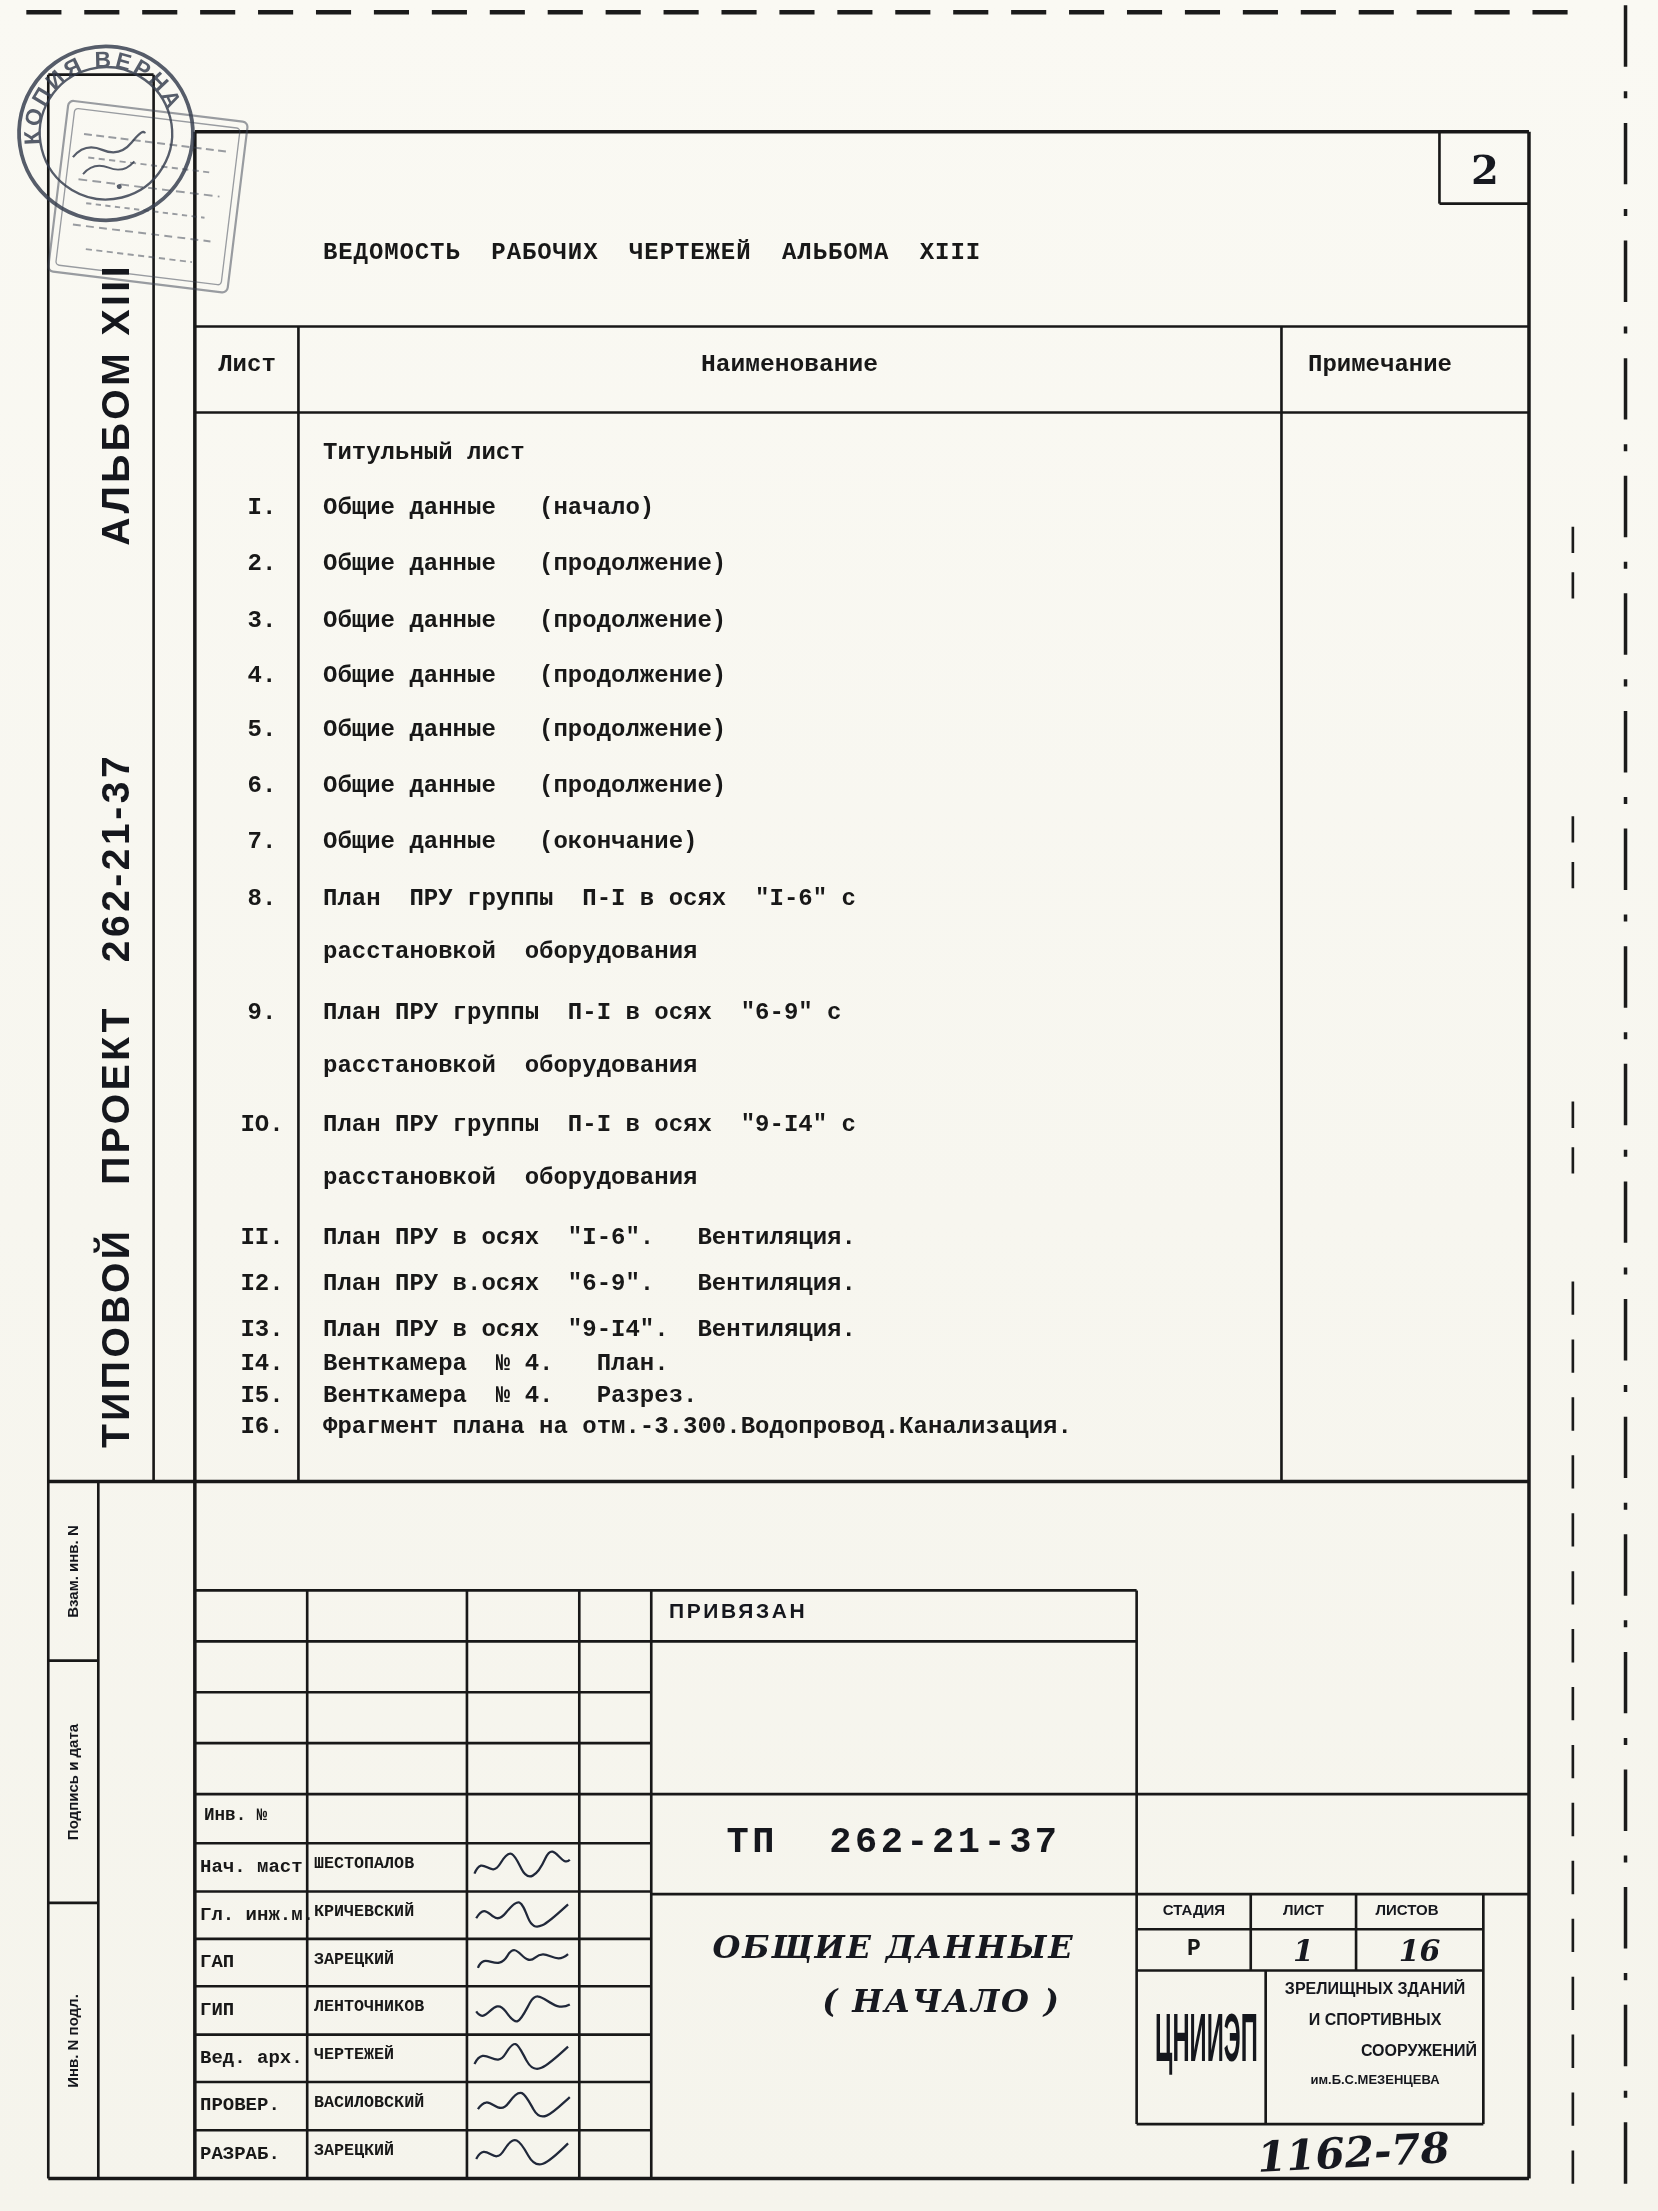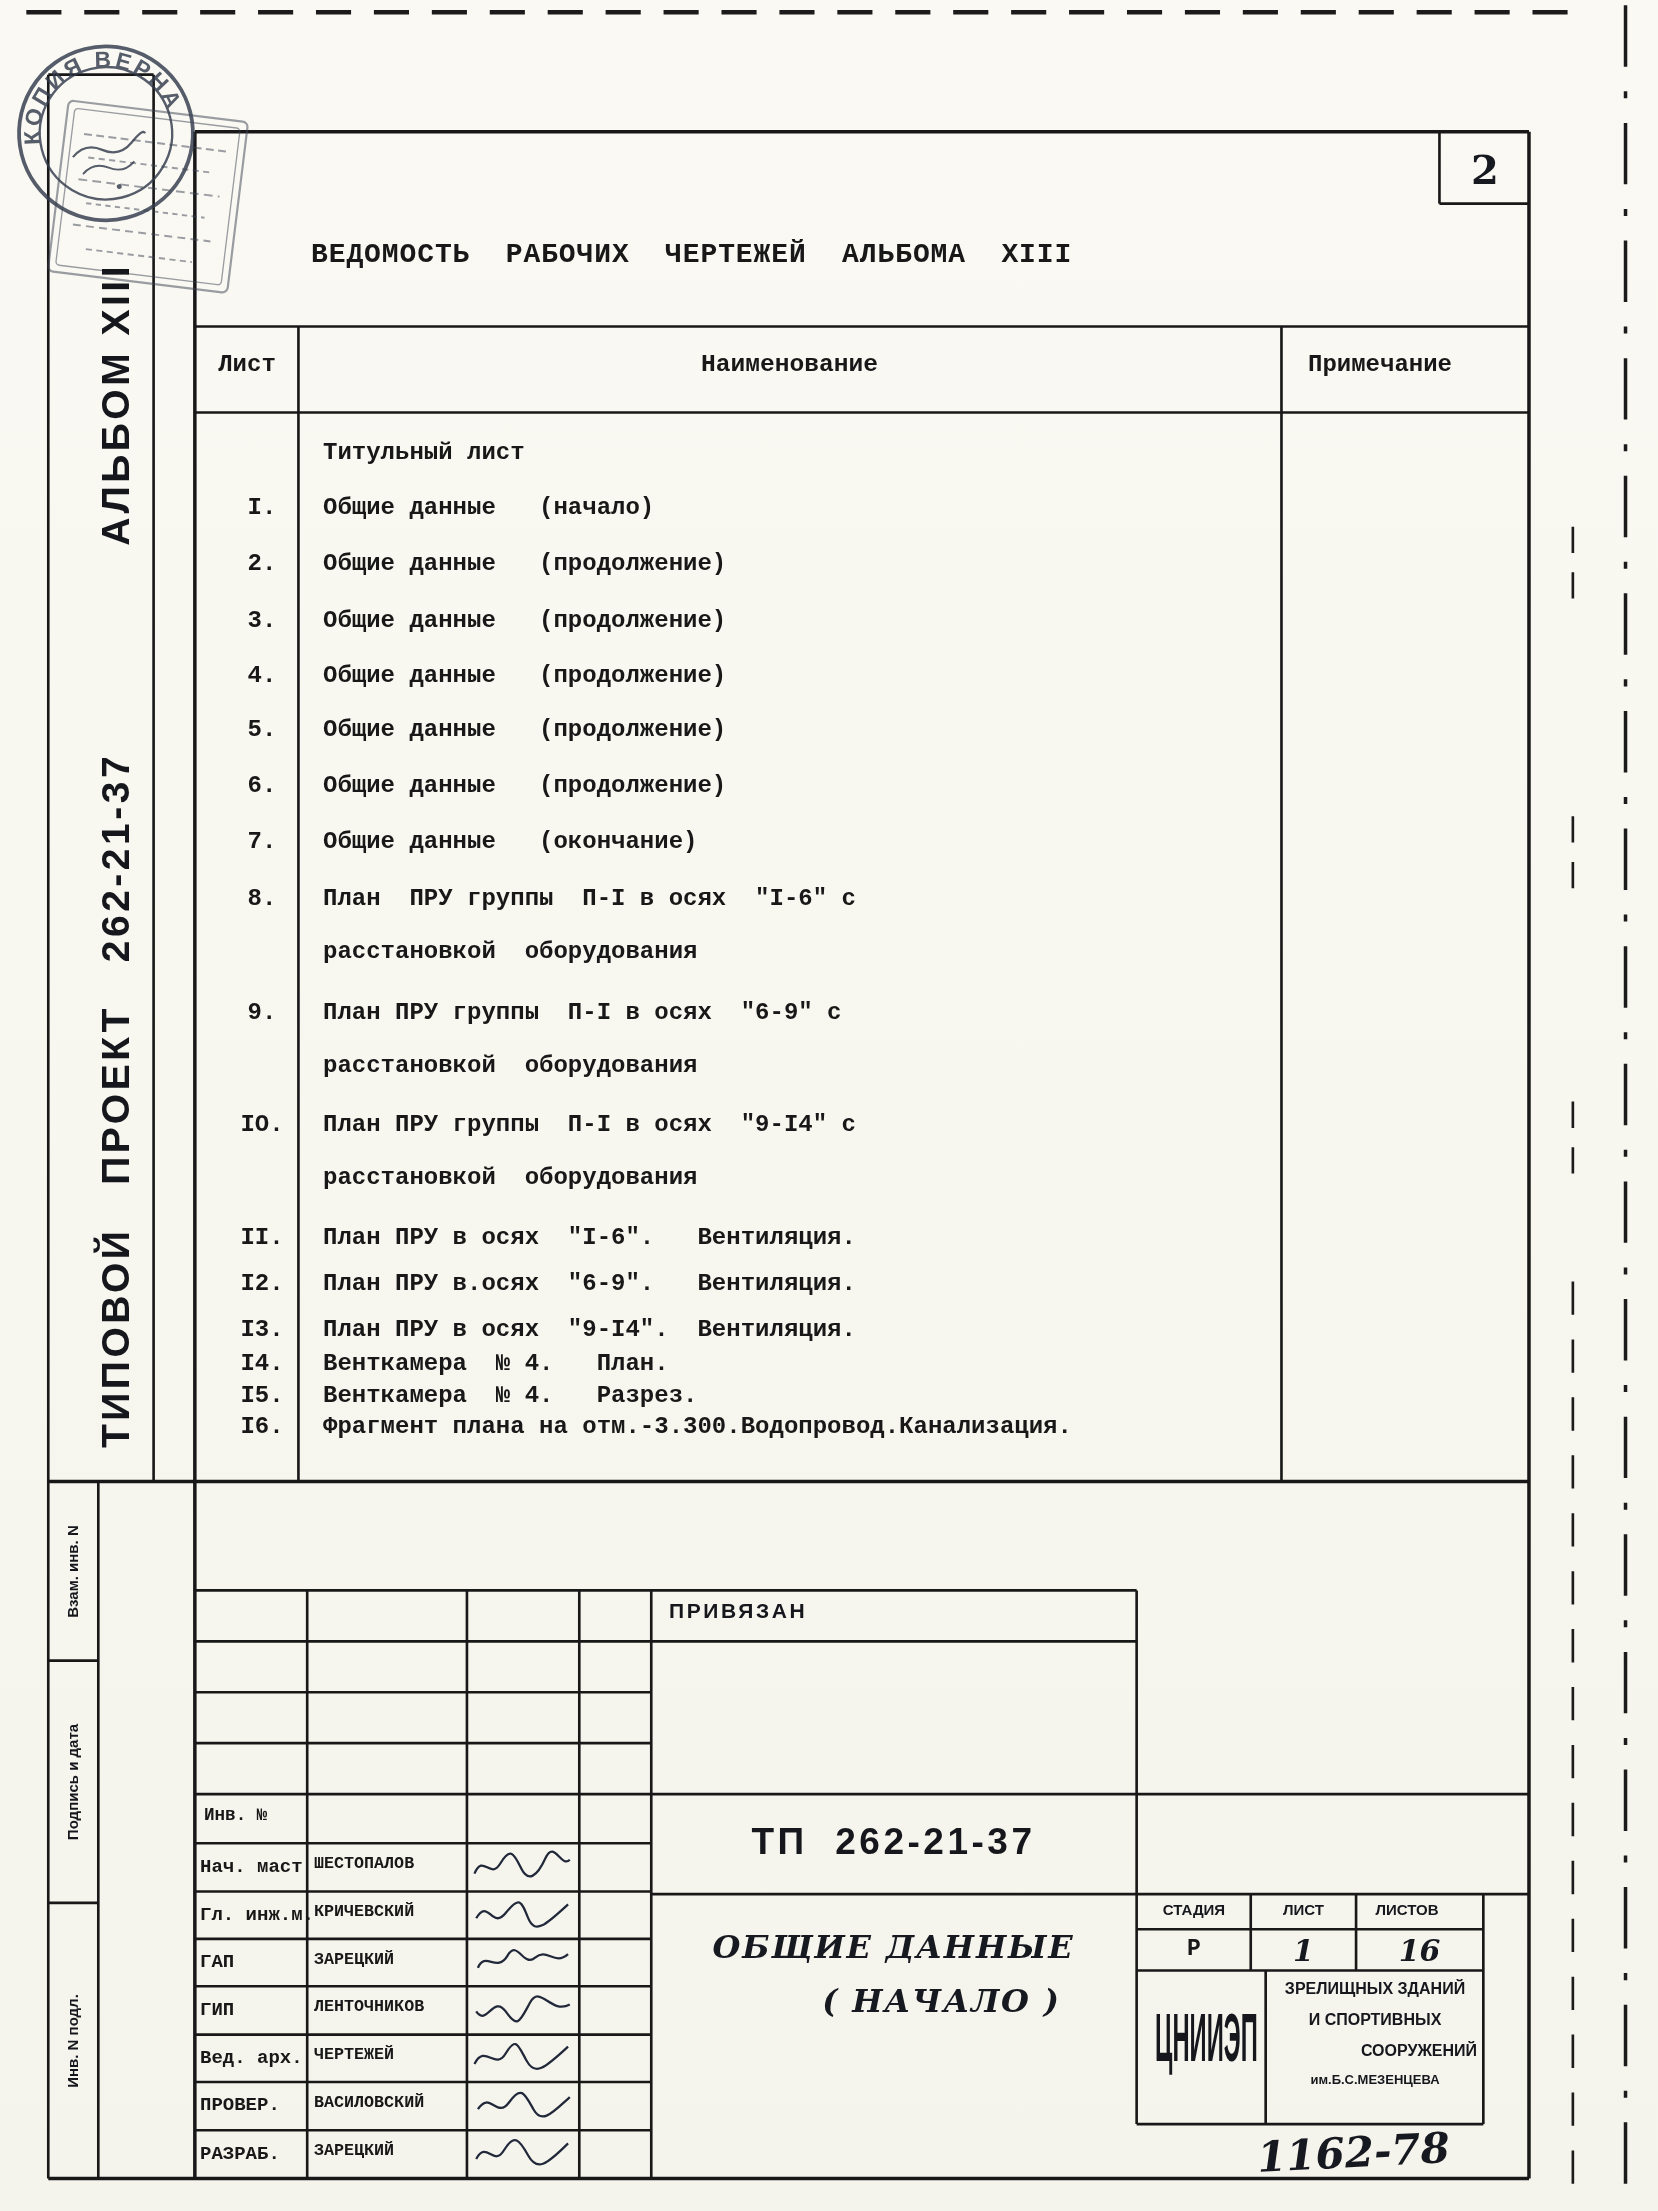--- a/index.html
+++ b/index.html
@@ -100,21 +100,21 @@
       <line x1="56" y1="96" x2="200" y2="96" stroke-width="2.2" stroke-dasharray="7 5"></line>
       <line x1="48" y1="122" x2="210" y2="122" stroke-width="2.2" stroke-dasharray="10 6"></line>
       <line x1="60" y1="148" x2="196" y2="148" stroke-width="2.2" stroke-dasharray="6 5"></line>
       <line x1="48" y1="174" x2="206" y2="174" stroke-width="2.2" stroke-dasharray="9 6"></line>
       <line x1="66" y1="200" x2="188" y2="200" stroke-width="2.2" stroke-dasharray="7 5"></line>
     </g>
   </svg>
 
   <div class="abs hand center" style="left:1440px;top:146px;width:90px;font-size:40px;font-style:normal;">2</div>
 
-  <div class="abs t" style="left:311px;top:239px;font-size:28px;letter-spacing:0.9px;text-align:center;">ВЕДОМОСТЬ  РАБОЧИХ  ЧЕРТЕЖЕЙ  АЛЬБОМА  XIII</div>
+  <div class="abs t" style="left:323px;top:239px;font-size:24px;letter-spacing:0.9px;text-align:center;">ВЕДОМОСТЬ  РАБОЧИХ  ЧЕРТЕЖЕЙ  АЛЬБОМА  XIII</div>
 
   <div class="abs t center" style="left:195px;top:351px;width:104px;font-size:24px;">Лист</div>
   <div class="abs t center" style="left:298px;top:351px;width:983px;font-size:24.6px;">Наименование</div>
   <div class="abs t center" style="left:1282px;top:351px;width:196px;font-size:24px;">Примечание</div>
 
   <div class="trow t" style="top:439px"><span class="num"></span><span class="nm">Титульный лист</span></div>
   <div class="trow t" style="top:494px"><span class="num">I.</span><span class="nm">Общие данные   (начало)</span></div>
   <div class="trow t" style="top:550px"><span class="num">2.</span><span class="nm">Общие данные   (продолжение)</span></div>
   <div class="trow t" style="top:607px"><span class="num">3.</span><span class="nm">Общие данные   (продолжение)</span></div>
   <div class="trow t" style="top:662px"><span class="num">4.</span><span class="nm">Общие данные   (продолжение)</span></div>
@@ -189,21 +189,21 @@
       </svg>
   </div>
   <div>
     <div class="abs t sigrow-role" style="top:2143px">РАЗРАБ.</div>
     <div class="abs t sigrow-name" style="top:2141px">ЗАРЕЦКИЙ</div>
     <svg class="sig-svg" style="top:2132px" viewBox="0 0 120 44">
         <path d="M6,30 C18,8 26,40 38,20 S56,8 66,26 S86,38 112,12" fill="none" stroke="#20283a" stroke-width="2.6"></path>
       </svg>
   </div>
 
-  <div class="abs draft center" style="left:651px;top:1821px;width:485px;font-size:37px;letter-spacing:3.5px;">ТП  262-21-37</div>
+  <div class="abs draft center" style="left:651px;top:1821px;width:485px;font-size:37px;letter-spacing:3.5px;font-family:Liberation Mono, monospace;">ТП  262-21-37</div>
   <div class="abs hand center" style="left:651px;top:1928px;width:485px;font-size:32px;letter-spacing:1.8px;">ОБЩИЕ ДАННЫЕ</div>
   <div class="abs hand center" style="left:651px;top:1982px;width:485px;font-size:32px;letter-spacing:1.8px;padding-left:48px;">( НАЧАЛО )</div>
 
 
   <div class="abs draft center" style="left:1137px;top:1901px;width:114px;font-size:15px;">СТАДИЯ</div>
   <div class="abs draft center" style="left:1251px;top:1901px;width:105px;font-size:15px;">ЛИСТ</div>
   <div class="abs draft center" style="left:1356px;top:1901px;width:102px;font-size:15px;">ЛИСТОВ</div>
   <div class="abs t center" style="left:1137px;top:1936px;width:114px;font-size:23px;">Р</div>
   <div class="abs hand center" style="left:1251px;top:1933px;width:105px;font-size:30px;">1</div>
   <div class="abs hand center" style="left:1356px;top:1933px;width:127px;font-size:30px;">16</div>

